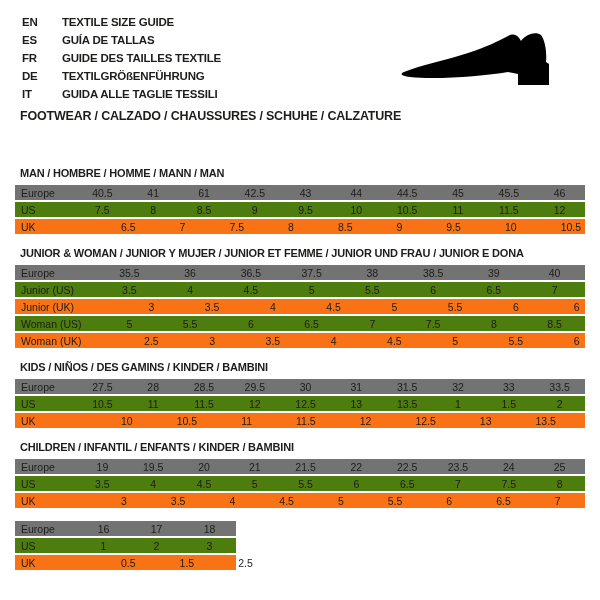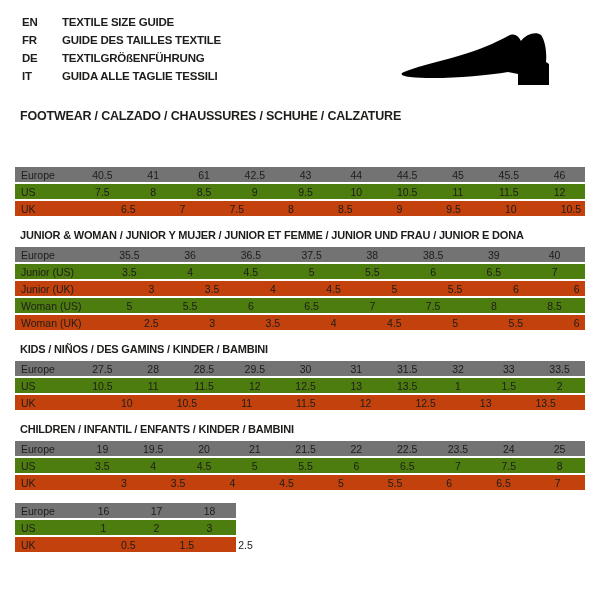--- a/index.html
+++ b/index.html
@@ -35,34 +35,38 @@
   .section-title {
     font-weight: bold; font-size: 11px; height: 13px; line-height: 13px;
     margin-bottom: 5px; letter-spacing: -0.2px; padding-left: 5px;
   }
   .size-table { margin-bottom: 13px; }
   .t-row {
     display: flex; height: 15px; margin-bottom: 2px;
     align-items: center; font-size: 10.5px; background: #4d7c0f;
   }
   .t-row.hdr { background: #737373; }
-  .t-row.alt { background: #c2410c; gap: 44px; }
+  .t-row.alt { background: #f97316; gap: 44px; }
   .t-label { width: 62px; flex: 0 0 62px; padding-left: 6px; box-sizing: border-box; }
   .size-table.wide-label .t-label { width: 84px; flex: 0 0 84px; }
   .t-cell { flex: 1 1 0; text-align: center; }
 </style>
 </head>
 <body>
 
 <div class="page">
 
   <div class="lang-block" id="lang-block">
       <div class="lang-row">
         <span class="lang-code">EN</span>
         <span>TEXTILE SIZE GUIDE</span>
+      </div>
+      <div class="lang-row">
+        <span class="lang-code">ES</span>
+        <span>GUÍA DE TALLAS</span>
       </div>
       <div class="lang-row">
         <span class="lang-code">FR</span>
         <span>GUIDE DES TAILLES TEXTILE</span>
       </div>
       <div class="lang-row">
         <span class="lang-code">DE</span>
         <span>TEXTILGRÖßENFÜHRUNG</span>
       </div>
       <div class="lang-row">
@@ -88,20 +92,21 @@
         C 88,49 42,53 15,50
         C 7,49 4,47 9,45
         Z"></path>
     </svg>
   </div>
 
   <div class="category-line">FOOTWEAR / CALZADO / CHAUSSURES / SCHUHE / CALZATURE</div>
 
   <div id="tables">
       <div>
+        <div class="section-title">MAN / HOMBRE / HOMME / MANN / MAN</div>
         <div class="size-table" style="width: 570px;">
           <div class="t-row hdr">
             <div class="t-label">Europe</div>
             <div class="t-cell">40.5</div>
             <div class="t-cell">41</div>
             <div class="t-cell">61</div>
             <div class="t-cell">42.5</div>
             <div class="t-cell">43</div>
             <div class="t-cell">44</div>
             <div class="t-cell">44.5</div>

